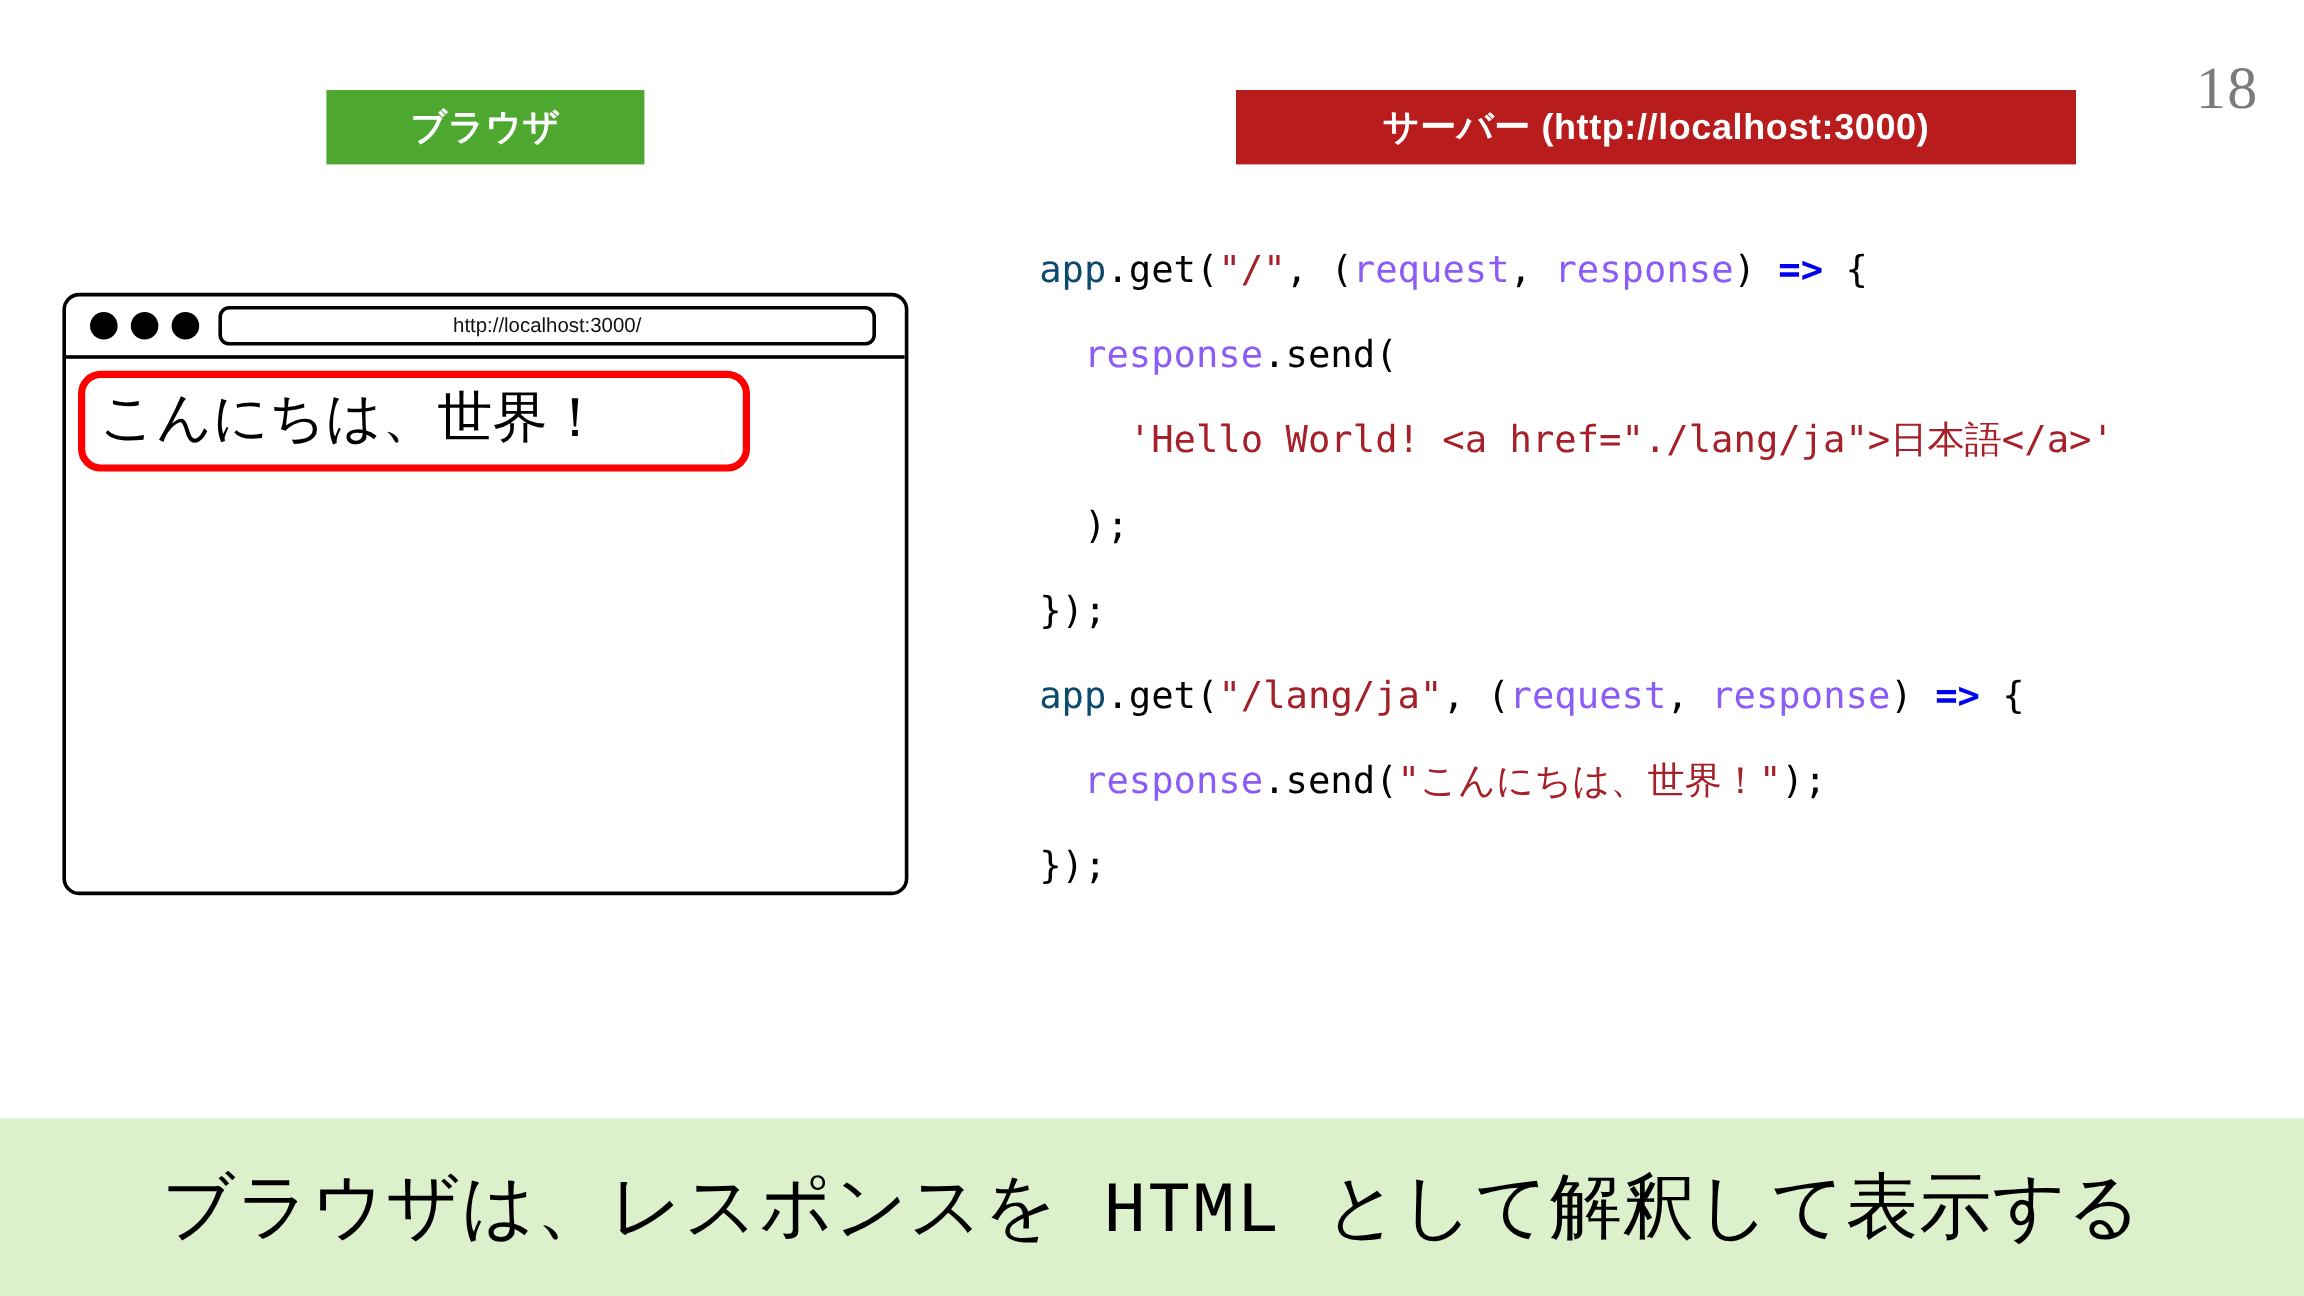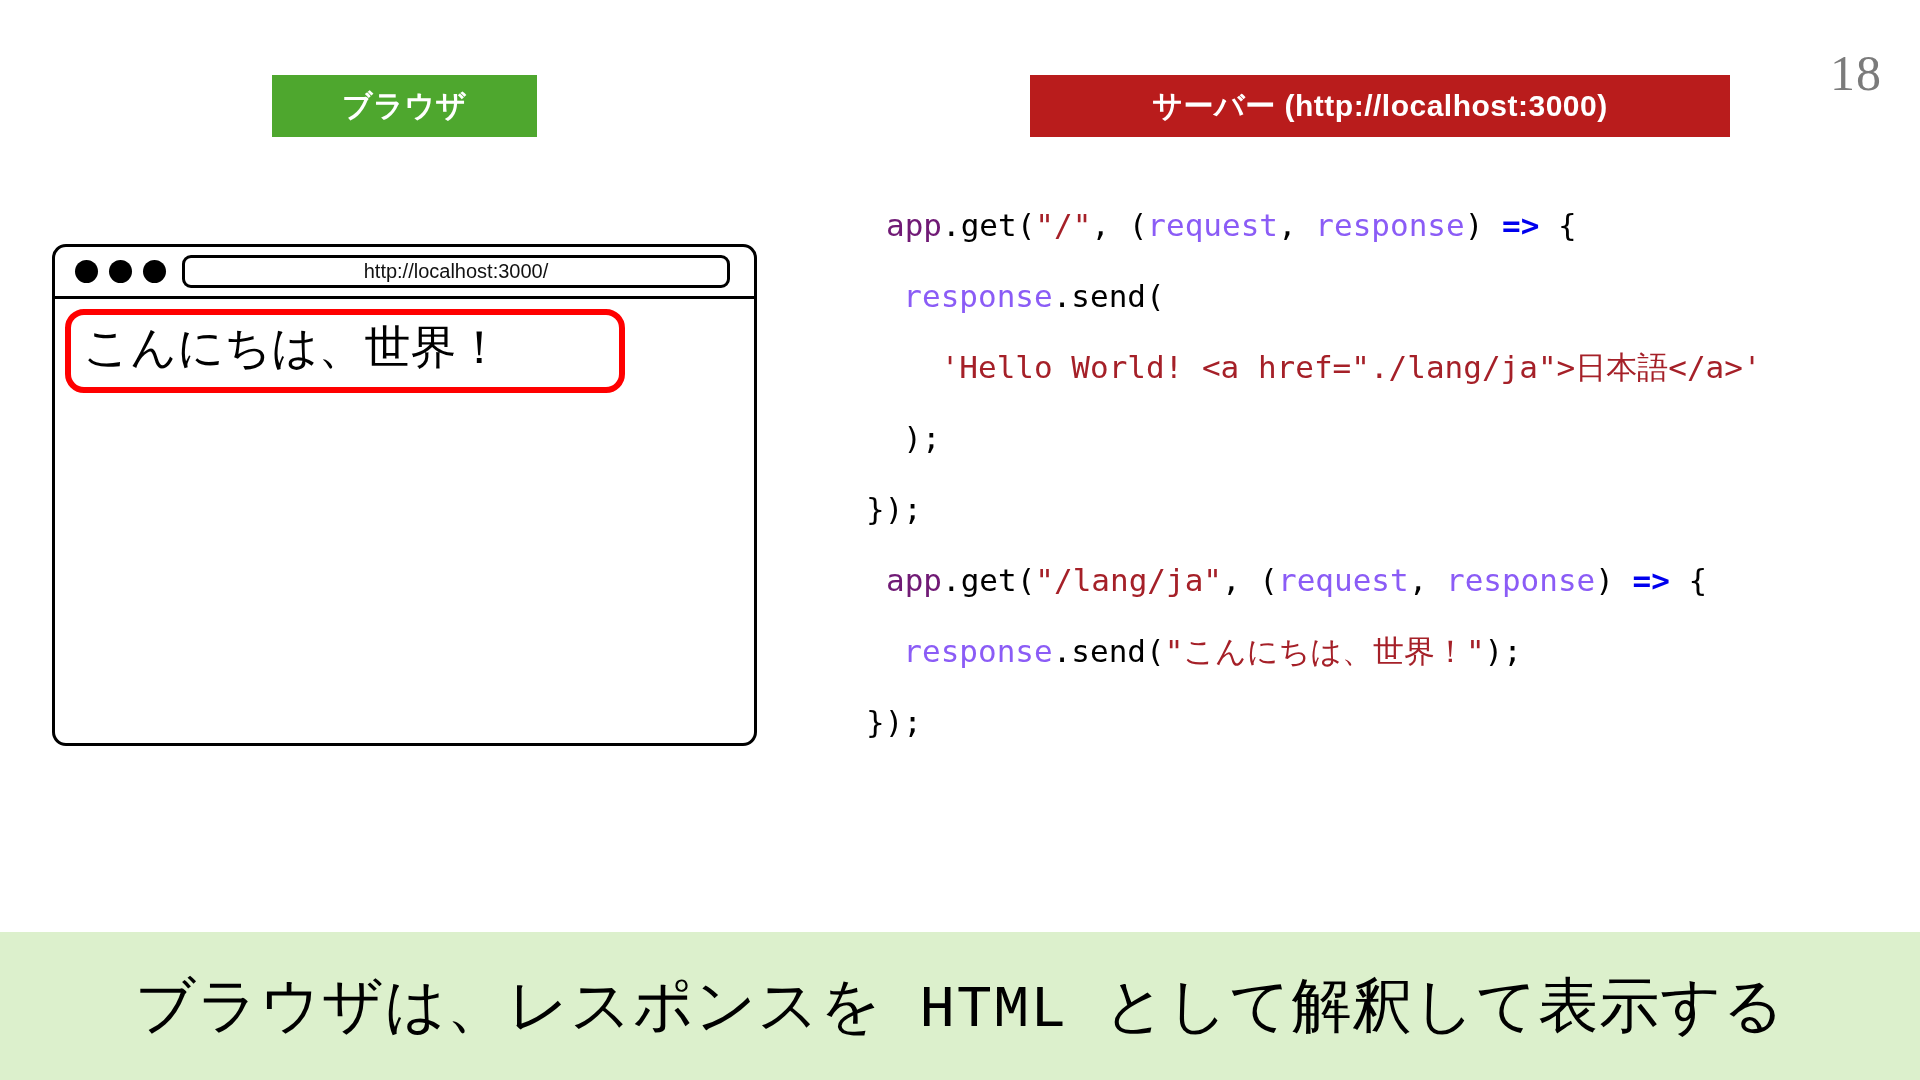--- a/index.html
+++ b/index.html
@@ -97,21 +97,21 @@
     border: 3px solid #000000;
     border-radius: 9px;
     display: flex;
     align-items: center;
     justify-content: center;
     box-sizing: border-box;
     margin-right: 10px;
     background: #ffffff;
   }
   #url-text {
-    font-size: 20px;
+    font-size: 17px;
     color: #111111;
     font-family: "Liberation Sans", "DejaVu Sans", sans-serif;
     white-space: nowrap;
   }
   #browser-viewport {
     padding: 10px 10px 0 10px;
     box-sizing: border-box;
     height: calc(100% - 52px);
   }
   #rendered-output {
@@ -135,21 +135,21 @@
     left: 866px;
     top: 190px;
     width: 1010px;
     font-family: "DejaVu Sans Mono", "Liberation Mono", monospace;
     font-size: 31px;
     line-height: 71px;
     white-space: pre;
     color: #000000;
   }
   .code-line { display: block; }
-  .tok-obj   { color: #701a75; margin-left: 20px; }            
+  .tok-obj   { color: #0c4a6e; }            
   .tok-prop  { color: #000000; }            
   .tok-str   { color: #a52028; }            
   .tok-param { color: #8b5cf6; }            
   .tok-arrow { color: #0000ee; font-weight: bold; }  
   .tok-punct { color: #000000; }
 
   
   #caption-banner {
     position: absolute;
     left: 0;

